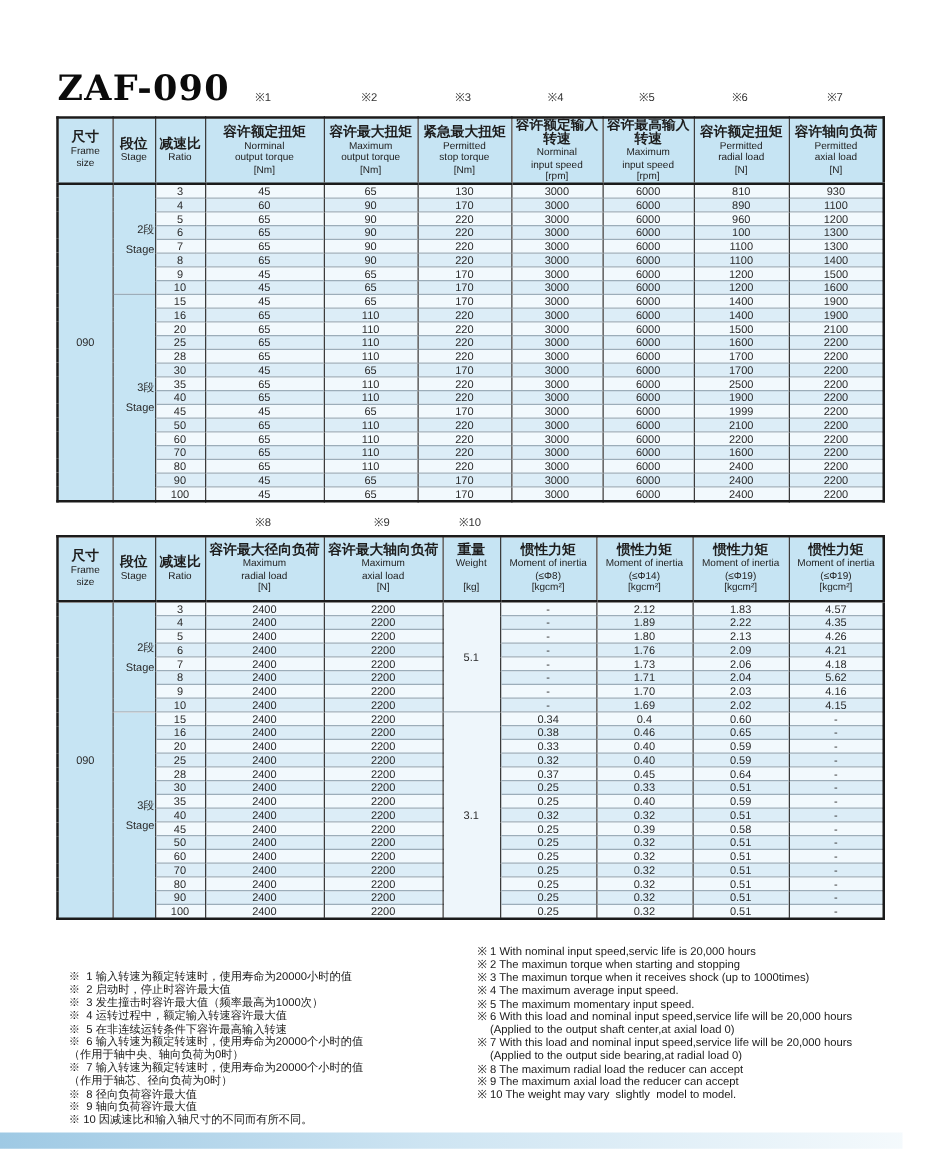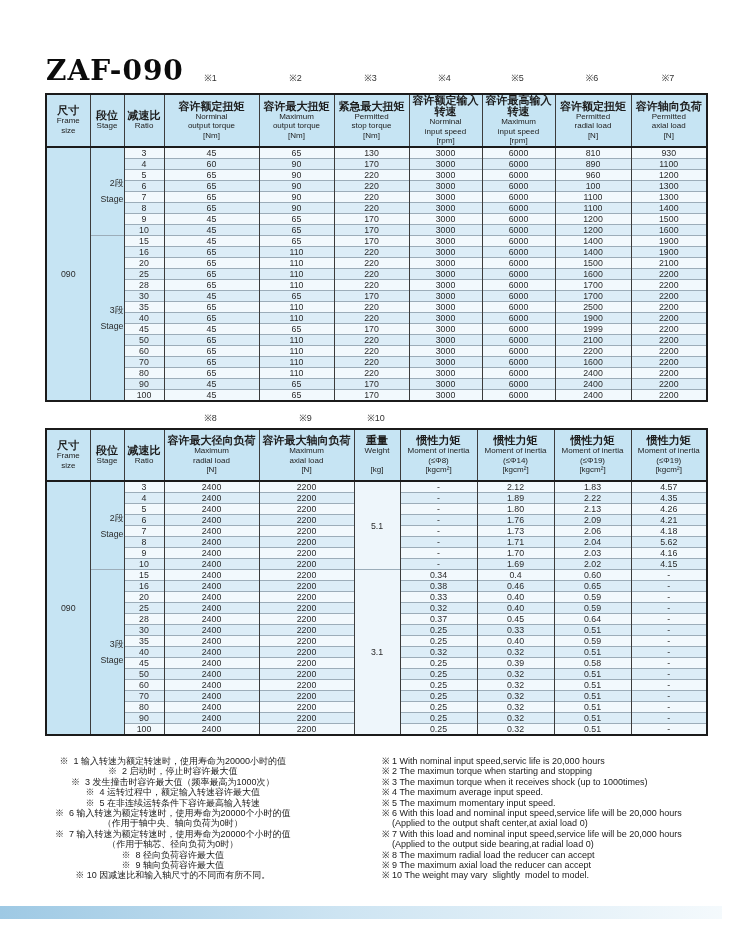--- a/index.html
+++ b/index.html
@@ -24,21 +24,21 @@
                 font-size:8.8px;color:#2b2b2b;overflow:hidden;}
   .spec tr.even td.stripe{background:var(--sa,#f2f9fd);}
   .spec tr.odd  td.stripe{background:var(--sb,#dcedf7);}
   .cn{font-weight:bold;font-size:11px;line-height:11px;color:#1d1d1d;}
   .en{font-size:8px;line-height:9.5px;color:#222;}
   td.framecell,td.stagecell{background:var(--hdr,#c6e4f3);font-size:9.5px;color:#1d1d1d;}
   td.stagecell div{line-height:12px;text-align:right;}
   td.stagecell div.gap{margin-top:4px;}
   td.weightcell{background:var(--wbg,#eef6fb);font-size:9.5px;}
   .fn{position:absolute;white-space:pre;font-size:9px;line-height:10.4px;color:#1a1a1a;}
-  .fn-cn{left:55px;top:756px;text-align:center;}
+  .fn-cn{left:55px;top:776px;}
   .fn-en{left:382px;top:756px;}
   .bottombar{position:absolute;left:0;top:906px;width:750px;height:13px;
              background:linear-gradient(90deg,var(--bar,#9ec9e4) 0%,#cde4f2 45%,#f7fbfd 100%);}
 </style>
 </head>
 <body>
 
 <div class="sheet">
   <div class="title">ZAF-090</div>
   <div class="twrap t1" id="t1">

